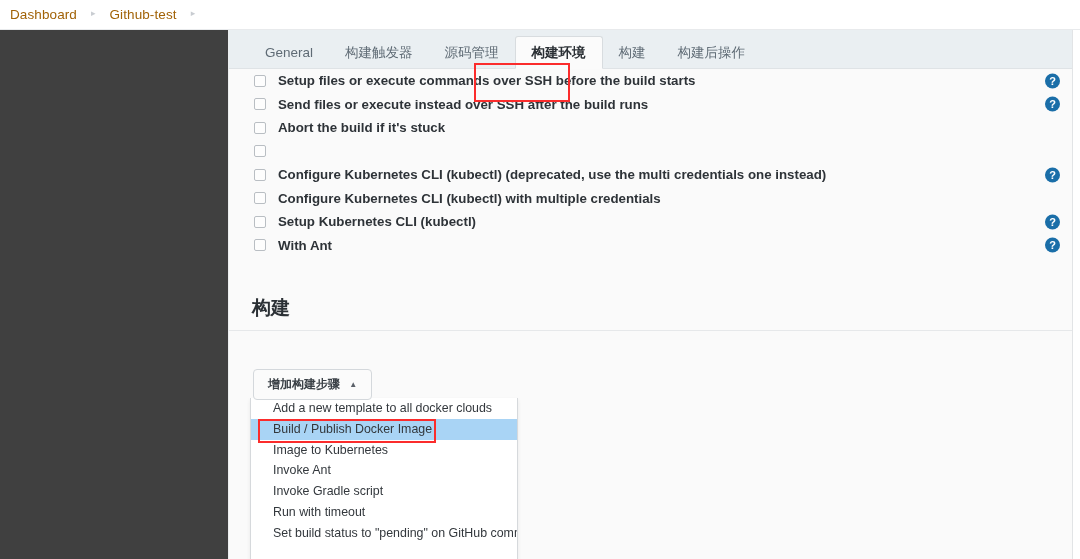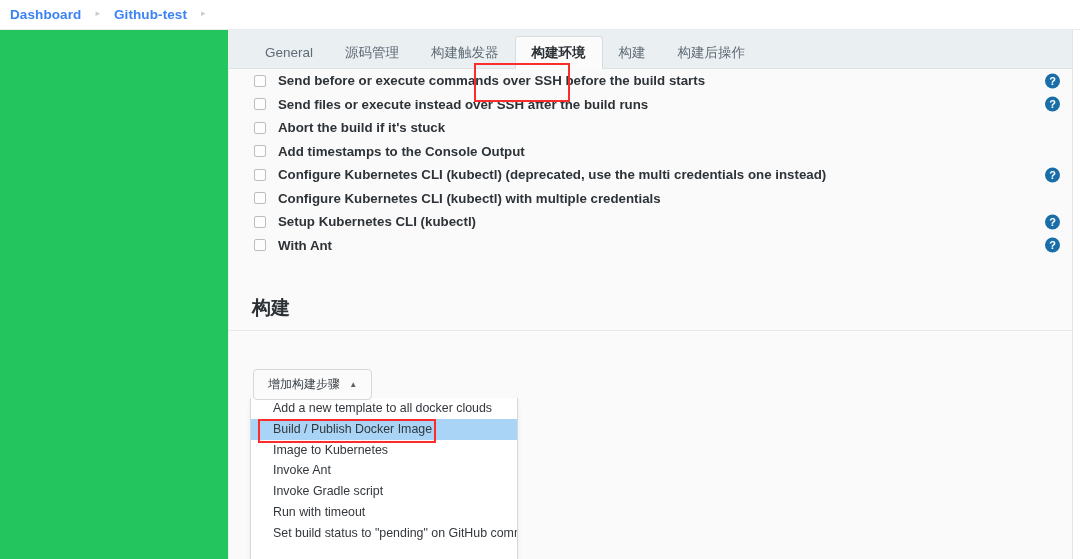--- a/index.html
+++ b/index.html
@@ -24,40 +24,40 @@
     height: 30px;
     background: #ffffff;
     border-bottom: 1px solid #e8eaec;
     display: flex;
     align-items: center;
     padding-left: 10px;
     box-sizing: border-box;
   }
   .crumb {
     font-size: 13.5px;
-    font-weight: bold;
-    color: #3b82f6;
+    font-weight: normal;
+    color: #a16207;
     letter-spacing: .1px;
     white-space: nowrap;
   }
   .crumb-sep {
     color: #c8ccd1;
     font-size: 9px;
     margin: 0 14px;
     line-height: 1;
     transform: translateY(-1px);
   }
 
   
   #page-canvas {
     position: absolute;
     left: 0; top: 30px;
     width: 992px;
     height: 529px;
-    background: #22c55e;
+    background: #404040;
   }
 
   
   #content-panel {
     position: absolute;
     left: 228px;
     top: 0px;
     width: 845px;
     height: 529px;
     background: #fafafa;
@@ -194,21 +194,21 @@
   #add-step-button {
     position: absolute;
     left: 253px;
     top: 339px;
     padding: 6px 14px 6px 14px;
     background: #fbfbfb;
     border: 1px solid #d4d8dc;
     border-radius: 4px;
     font-size: 12px;
     color: #3a4046;
-    font-weight: normal;
+    font-weight: bold;
     white-space: nowrap;
     z-index: 55;
     box-sizing: border-box;
   }
   #add-step-caret {
     font-size: 8px;
     margin-left: 6px;
     color: #5a6068;
     vertical-align: middle;
   }
@@ -250,49 +250,48 @@
   <span class="crumb">Github-test</span>
   <span class="crumb-sep">▸</span>
 </div>
 
 <div id="page-canvas">
 
   <div id="content-panel">
 
     <div id="tab-bar">
       <div class="tab">General</div>
+      <div class="tab">构建触发器</div>
       <div class="tab">源码管理</div>
-      <div class="tab">构建触发器</div>
       <div class="tab active">构建环境</div>
       <div class="tab">构建</div>
       <div class="tab">构建后操作</div>
     </div>
 
     <div id="option-list">
 
       <div class="option-row">
         <span class="cb"></span>
-        <span class="option-label">Send before or execute commands over SSH before the build starts</span>
+        <span class="option-label">Setup files or execute commands over SSH before the build starts</span>
         <span class="help-icon">?</span>
       </div>
 
       <div class="option-row">
         <span class="cb"></span>
         <span class="option-label">Send files or execute instead over SSH after the build runs</span>
         <span class="help-icon">?</span>
       </div>
 
       <div class="option-row">
         <span class="cb"></span>
         <span class="option-label">Abort the build if it's stuck</span>
       </div>
 
       <div class="option-row">
         <span class="cb"></span>
-        <span class="option-label">Add timestamps to the Console Output</span>
       </div>
 
       <div class="option-row">
         <span class="cb"></span>
         <span class="option-label">Configure Kubernetes CLI (kubectl) (deprecated, use the multi credentials one instead)</span>
         <span class="help-icon">?</span>
       </div>
 
       <div class="option-row">
         <span class="cb"></span>

